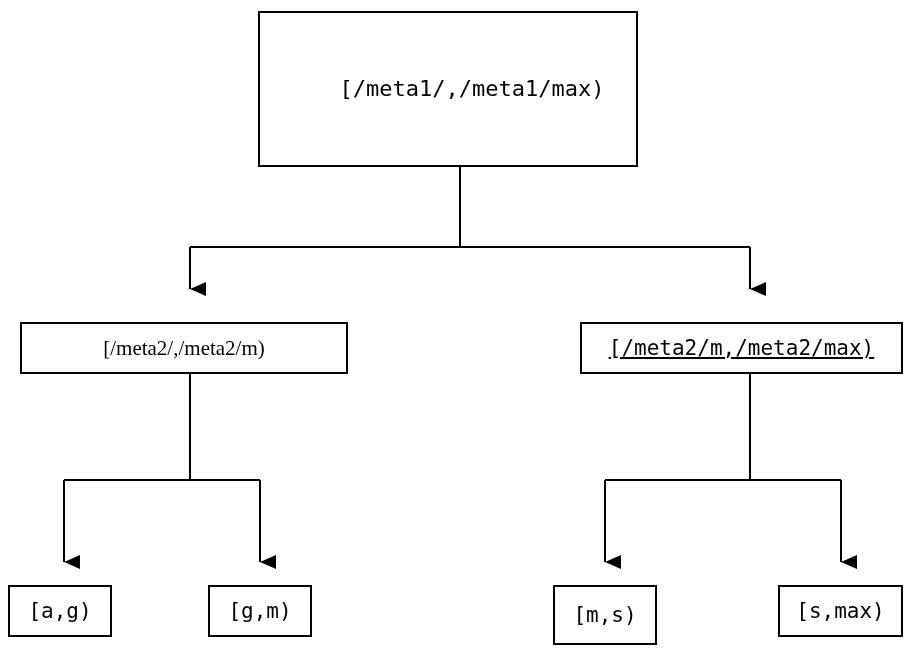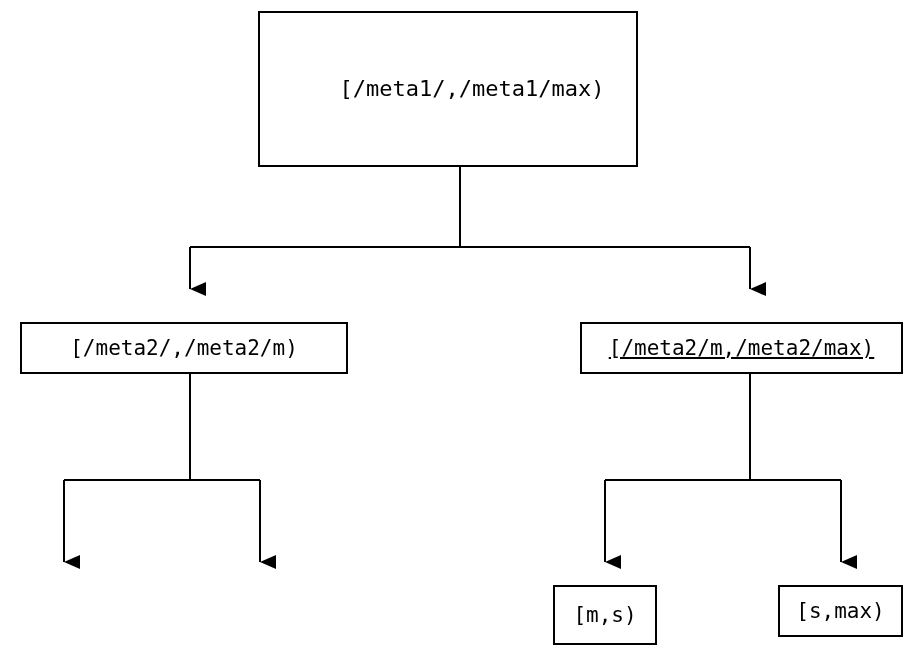--- a/index.html
+++ b/index.html
@@ -54,20 +54,21 @@
     padding-left: 48px;
   }
 
   
   #node-left-branch {
     left: 20px;
     top: 322px;
     width: 328px;
     height: 52px;
     font-size: 21px;
+    font-family: Liberation Serif, serif;
   }
   #node-right-branch {
     left: 580px;
     top: 322px;
     width: 323px;
     height: 52px;
     font-size: 21px;
     text-decoration: underline;
   }
 
@@ -141,21 +142,27 @@
   </div>
 
   <div class="node-box" id="node-left-branch">
     <span class="node-label">[/meta2/,/meta2/m)</span>
   </div>
 
   <div class="node-box" id="node-right-branch">
     <span class="node-label">[/meta2/m,/meta2/max)</span>
   </div>
 
+  <div class="node-box" id="node-leaf-ag">
+    <span class="node-label">[a,g)</span>
+  </div>
 
+  <div class="node-box" id="node-leaf-gm">
+    <span class="node-label">[g,m)</span>
+  </div>
 
   <div class="node-box" id="node-leaf-ms">
     <span class="node-label">[m,s)</span>
   </div>
 
   <div class="node-box" id="node-leaf-smax">
     <span class="node-label">[s,max)</span>
   </div>
 
 </div>

